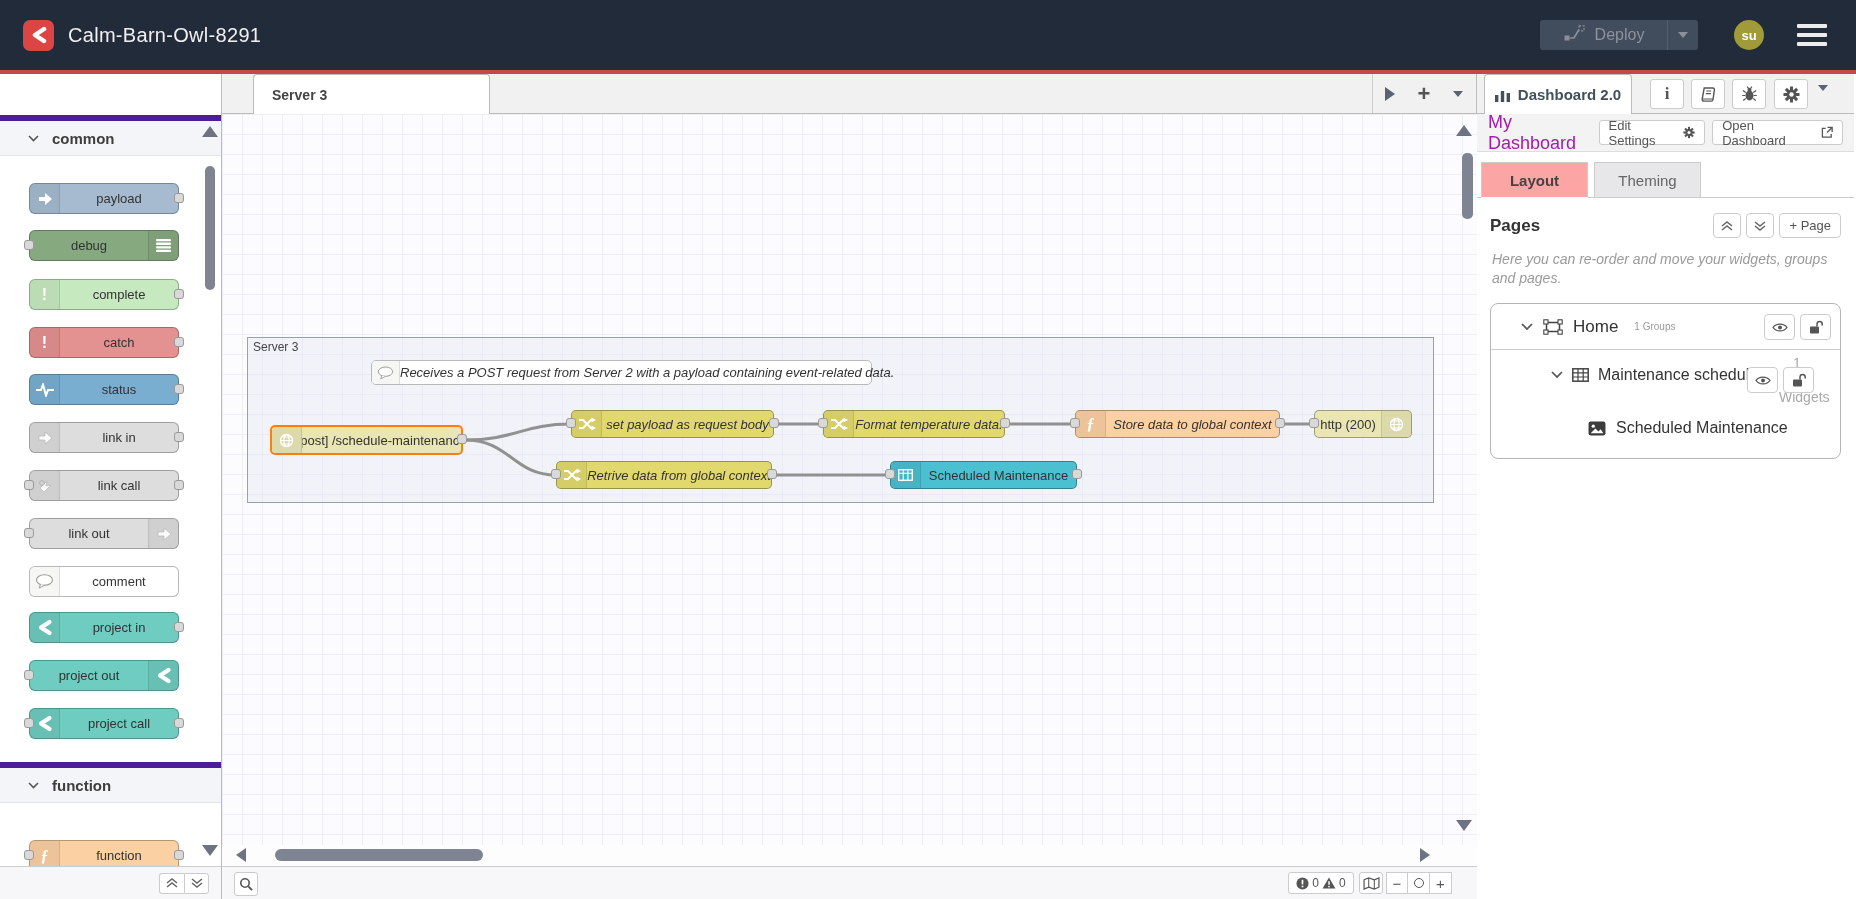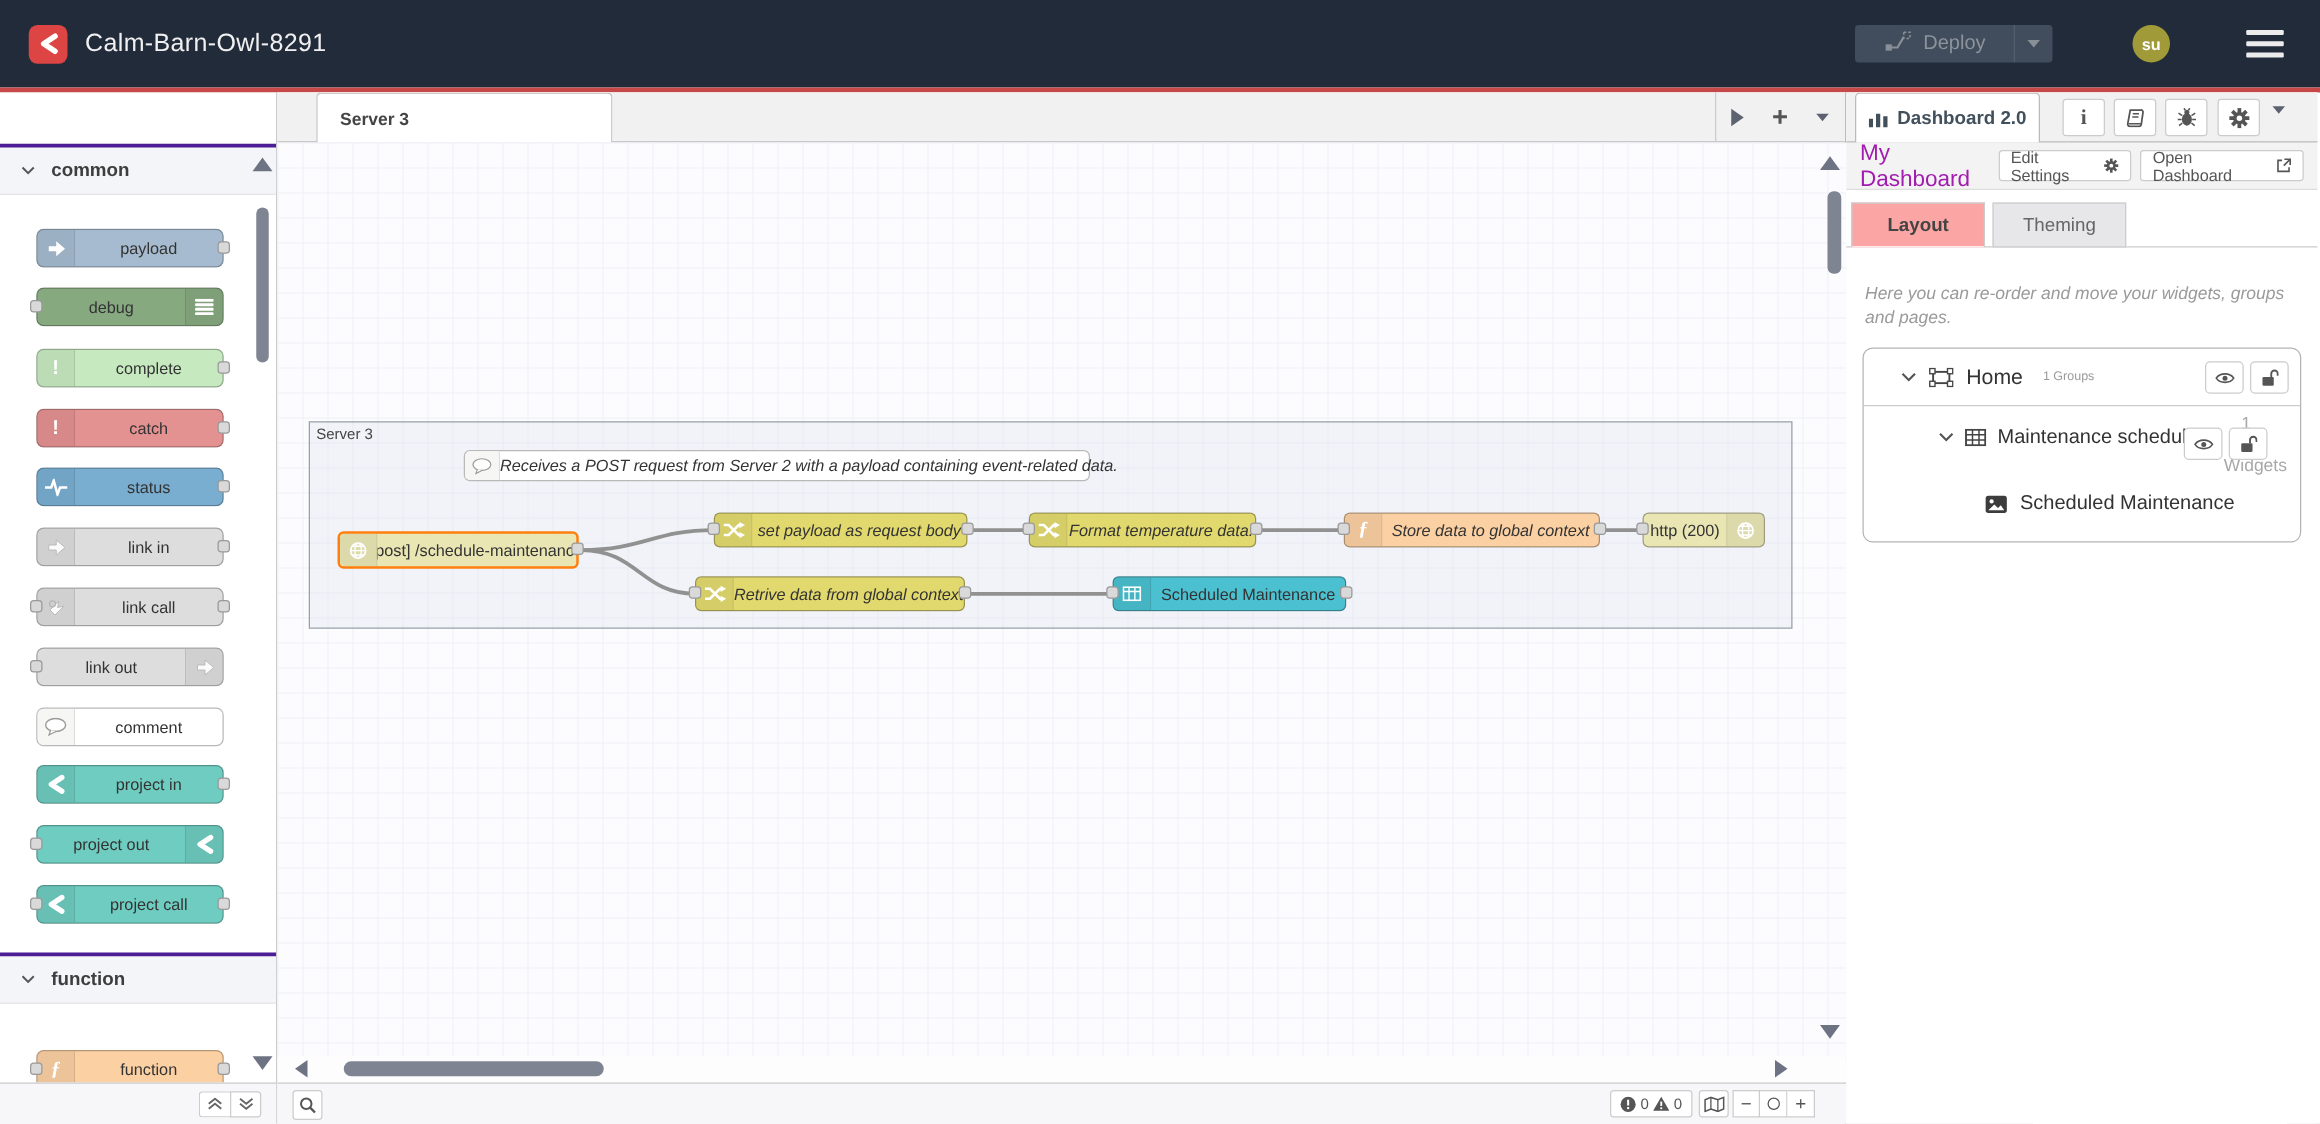--- a/index.html
+++ b/index.html
@@ -3,42 +3,42 @@
 <meta charset="utf-8">
 <style>
   * { margin:0; padding:0; box-sizing:border-box; }
   body { background:#d8d8dc; font-family:"Liberation Sans",sans-serif; }
   .app { width:1856px; height:899px; position:relative; background:#fff; overflow:hidden; }
 
   
   .hdr { height:70px; display:flex; align-items:center; background:#222b3a; }
   .logo { width:31px; height:31px; border-radius:7px; margin-left:23px; display:flex; align-items:center; justify-content:center; flex:none; }
   .hdr-title { color:#f0f0f0; font-size:20px; margin-left:14px; letter-spacing:.3px; }
-  .hdr-right { margin-left:auto; display:flex; align-items:center;gap:28px; }
+  .hdr-right { margin-left:auto; display:flex; align-items:center; }
   .deploy { width:158px; height:30px; border-radius:3px; display:flex; align-items:center; overflow:hidden; }
   .deploy-main { flex:1; display:flex; align-items:center; justify-content:center; gap:9px; height:100%; }
   .deploy-label { font-size:16px; }
   .deploy-sep { width:1px; height:100%; background:rgba(255,255,255,.10); }
   .deploy-caret { width:30px; height:100%; display:flex; align-items:center; justify-content:center; }
   .avatar { width:30px; height:30px; border-radius:50%; margin-left:36px; display:flex; align-items:center; justify-content:center; color:#fff; font-size:13px; font-weight:bold; }
   .menu { margin:0 29px 0 33px; display:flex; flex-direction:column; gap:5px; cursor:pointer; }
   .menu i { display:block; width:30px; height:4px; background:#ececec; border-radius:1px; }
   .redline { height:4px; }
 
   
   .main { display:flex; height:825px; }
   .palette { width:222px; border-right:1px solid #bbb; position:relative; background:#fff; flex:none; }
   .workspace { width:1255px; position:relative; background:#fff; border-right:1px solid #bbb; flex:none; }
   .sidebar { width:377px; position:relative; background:#fff; flex:none; }
 
   
   .pal-search { height:40px; border-bottom:1px solid #ddd; display:flex; align-items:center; gap:7px; padding:0 11px; }
   .pal-search span { color:#b3b3b3; font-size:14px; }
   .pal-body { position:absolute; top:40px; bottom:33px; left:0; right:0; overflow:hidden; }
-  .pal-cat { position:absolute; left:0; right:0; height:41px; background:#f4f5f8; border-top:3px solid #4c1d95; border-bottom:1px solid #e5e5e8; display:flex; align-items:center; gap:13px; padding-left:17px; }
+  .pal-cat { position:absolute; left:0; right:0; height:41px; background:#f4f5f8; border-top:6px solid #4c1d95; border-bottom:1px solid #e5e5e8; display:flex; align-items:center; gap:13px; padding-left:28px; }
   .pal-cat span { font-weight:bold; font-size:15px; color:#3e3e3e; }
   .pnode { position:absolute; left:29px; width:150px; height:31px; border:1px solid rgba(0,0,0,.28); border-radius:6px; display:flex; font-size:13px; color:#333; }
   .nicon { width:30px; flex:none; display:flex; align-items:center; justify-content:center; background:rgba(0,0,0,.055); }
   .nicon.l { border-right:1px solid rgba(0,0,0,.10); border-radius:5px 0 0 5px; }
   .nicon.r { border-left:1px solid rgba(0,0,0,.10); order:2; border-radius:0 5px 5px 0; }
   .nlabel { flex:1; display:flex; align-items:center; justify-content:center; overflow:hidden; white-space:nowrap; }
   .port { position:absolute; width:10px; height:10px; background:#d9d9d9; border:1px solid #999; border-radius:3px; top:50%; margin-top:-6px; }
   .port.pl { left:-6px; } .port.pr { right:-6px; }
   .excl { color:#fff; font-weight:bold; font-size:16px; font-family:"Liberation Sans",sans-serif; }
   .fglyph { color:#fff; font-size:16px; font-style:italic; font-weight:bold; font-family:"Liberation Serif",serif; }
@@ -591,20 +591,40 @@
       <div class="lt-tabs">
         <div class="lt-tab active">
             <span>Layout</span>
           </div>
         <div class="lt-tab idle">
             <span>Theming</span>
           </div>
       </div>
 
       <div class="pages">
+        <div class="pages-hdr">
+          <span class="pages-title">Pages</span>
+          <div class="grp">
+            <div class="ico-btn">
+              <svg width="12" height="10" viewBox="0 0 12 10">
+                  <polyline points="1,5 6,1 11,5" fill="none" stroke="#666" stroke-width="1.5"></polyline>
+                  <polyline points="1,9 6,5 11,9" fill="none" stroke="#666" stroke-width="1.5"></polyline>
+                </svg>
+            </div>
+            <div class="ico-btn">
+              <svg width="12" height="10" viewBox="0 0 12 10">
+                  <polyline points="1,1 6,5 11,1" fill="none" stroke="#666" stroke-width="1.5"></polyline>
+                  <polyline points="1,5 6,9 11,5" fill="none" stroke="#666" stroke-width="1.5"></polyline>
+                </svg>
+            </div>
+            <div class="addpage">
+                <span>+ Page</span>
+              </div>
+          </div>
+        </div>
         <div class="pages-desc">Here you can re-order and move your widgets, groups and pages.</div>
 
         <div class="tree-card">
           <div class="trow1">
             <svg width="12" height="8" viewBox="0 0 12 8">
                 <polyline points="1,1 6,6 11,1" fill="none" stroke="#555" stroke-width="1.7"></polyline>
               </svg>
             <svg width="20" height="16" viewBox="0 0 20 16">
                 <rect x="3.5" y="3.5" width="13" height="9" fill="none" stroke="#444" stroke-width="1.5"></rect>
                 <rect x="0.8" y="0.8" width="4.2" height="4.2" fill="#fff" stroke="#444" stroke-width="1.1"></rect>

